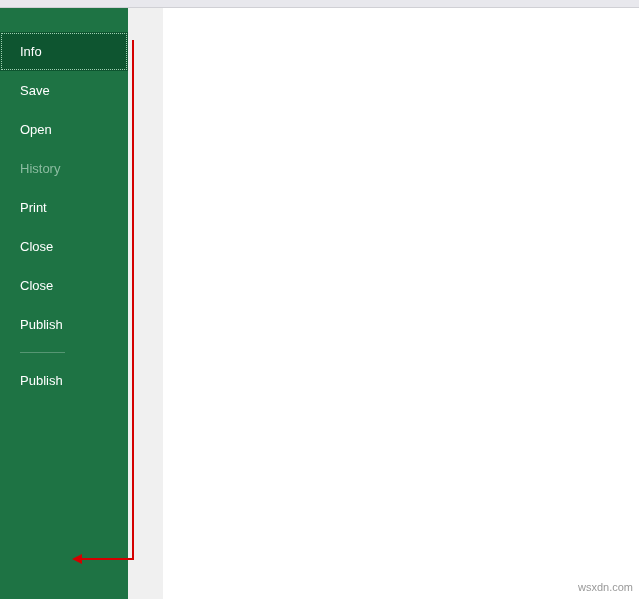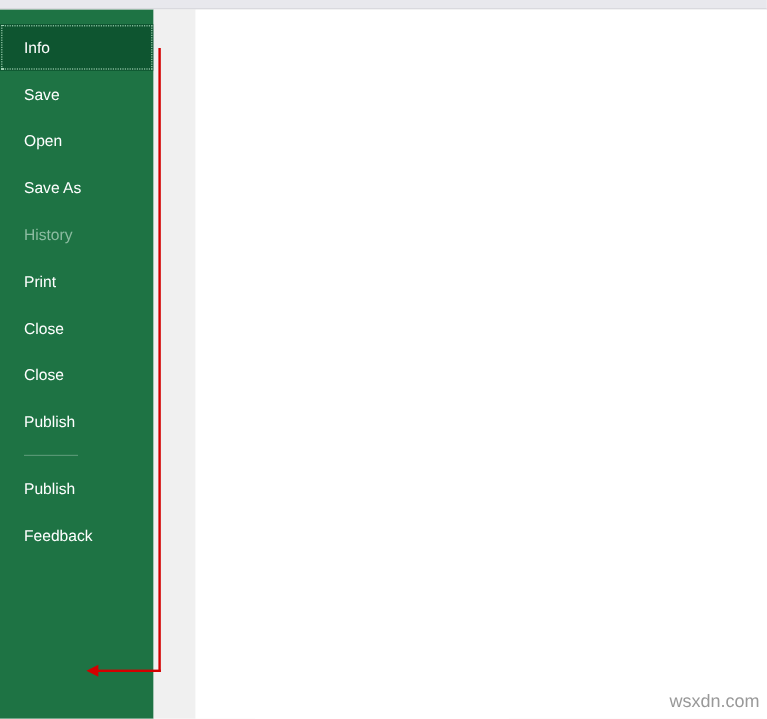--- a/index.html
+++ b/index.html
@@ -23,21 +23,21 @@
     .container {
       display: flex;
       height: calc(100% - 8px);
       background: #fff;
     }
     .sidebar {
       width: 128px;
       background: #1e7344;
       display: flex;
       flex-direction: column;
-      padding-top: 12px;
+      padding-top: 24px;
     }
     .sidebar-item {
       color: #ffffff;
       font-size: 13px;
       padding: 12px 20px;
       cursor: pointer;
       user-select: none;
     }
     .sidebar-item.selected {
       background: #0e5530;
@@ -89,43 +89,40 @@
       height: 0;
       border-top: 5px solid transparent;
       border-bottom: 5px solid transparent;
       border-right: 10px solid #d40000;
       z-index: 10;
     }
     .watermark {
       position: absolute;
       right: 6px;
       bottom: 6px;
-      font-size: 15px;
+      font-size: 11px;
       color: #999;
       font-family: Arial, sans-serif;
     }
   </style>
 </head>
 <body>
 
 <div class="top-bar"></div>
 
 <div class="container">
   <nav class="sidebar">
     <div class="sidebar-item selected">
       <span>Info</span>
     </div>
     <div class="sidebar-item">
       <span>Save</span>
     </div>
     <div class="sidebar-item">
       <span>Open</span>
-    </div>
-    <div class="sidebar-item">
-      <span>Save As</span>
     </div>
     <div class="sidebar-item disabled">
       <span>History</span>
     </div>
     <div class="sidebar-item">
       <span>Print</span>
     </div>
     <div class="sidebar-item">
       <span>Close</span>
     </div>
@@ -134,23 +131,20 @@
     </div>
     <div class="sidebar-item">
       <span>Publish</span>
     </div>
 
     <div class="sidebar-separator"></div>
 
     <div class="sidebar-item">
       <span>Publish</span>
     </div>
-    <div class="sidebar-item">
-      <span>Feedback</span>
-    </div>
   </nav>
 
   <div class="content-gap"></div>
   <div class="content-area"></div>
 </div>
 
 <div class="annotation-line-v"></div>
 <div class="annotation-line-h"></div>
 <div class="annotation-arrowhead"></div>
 

